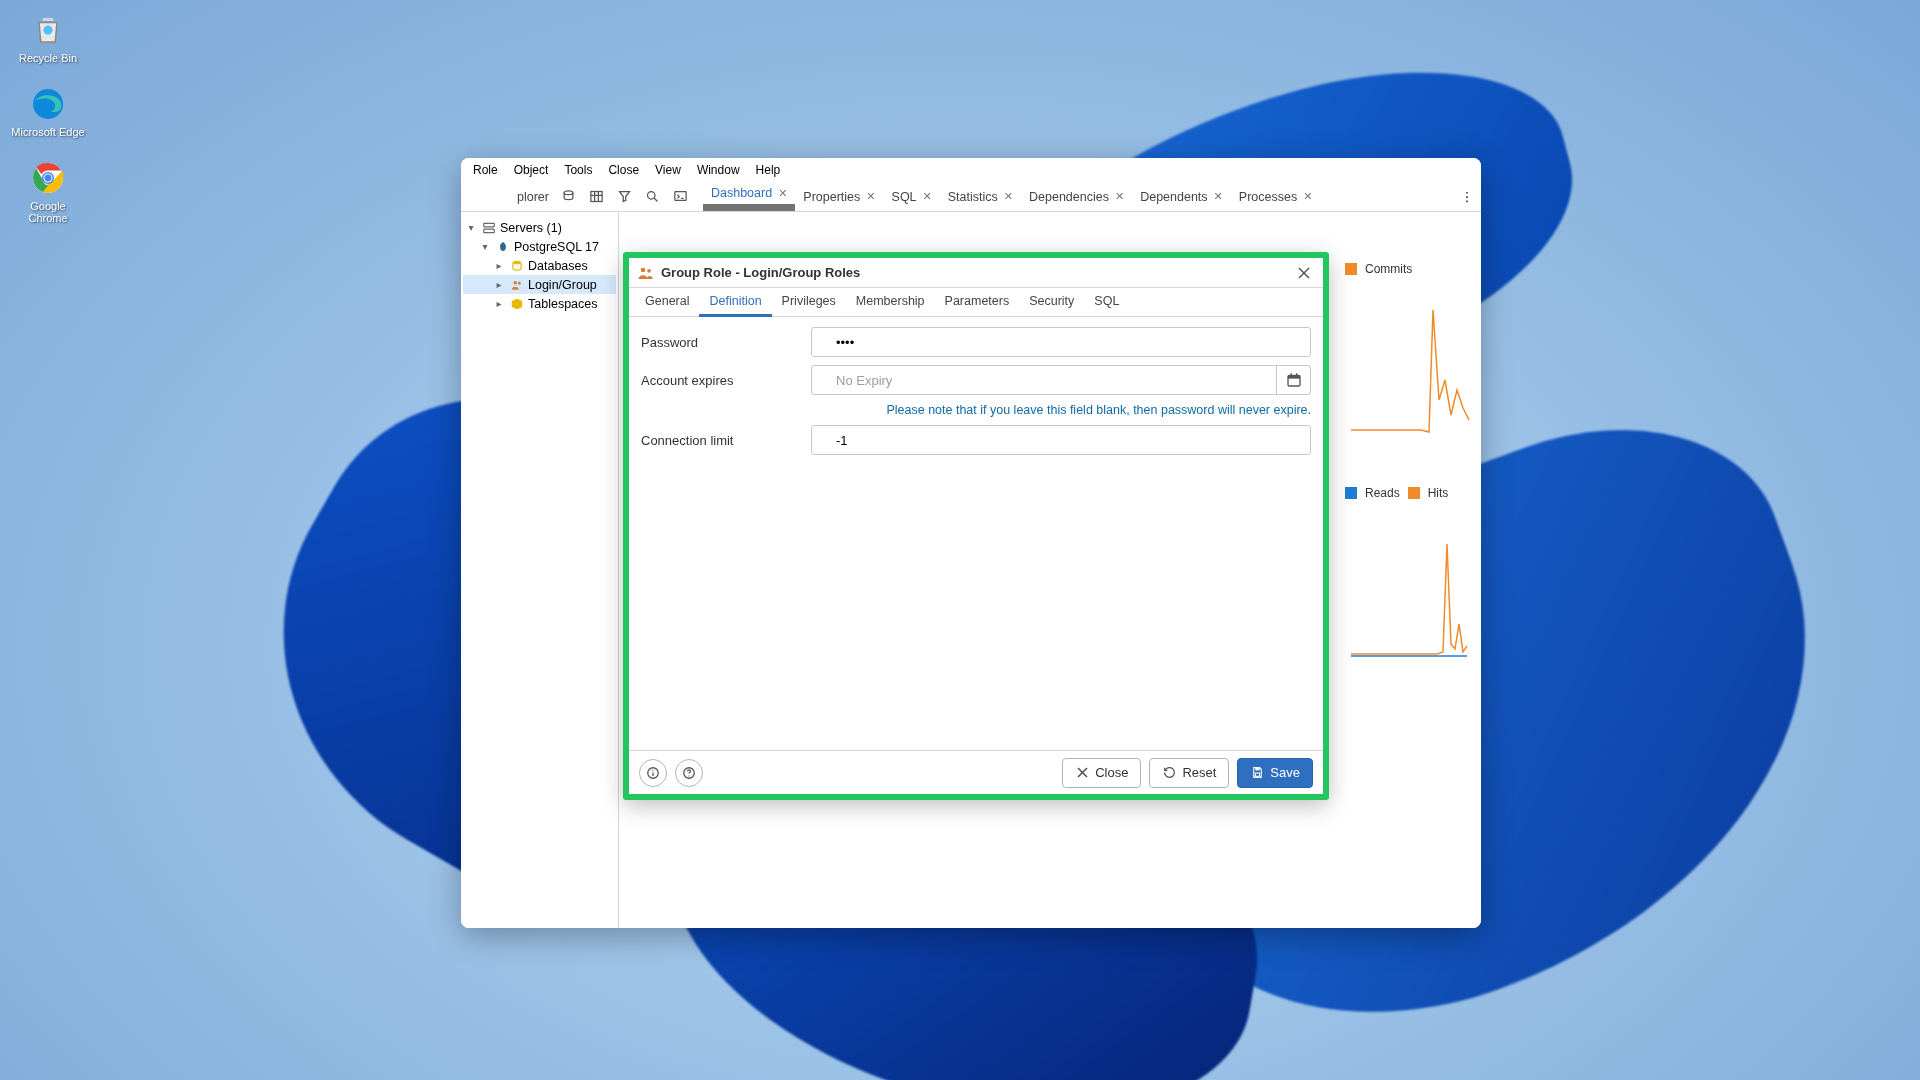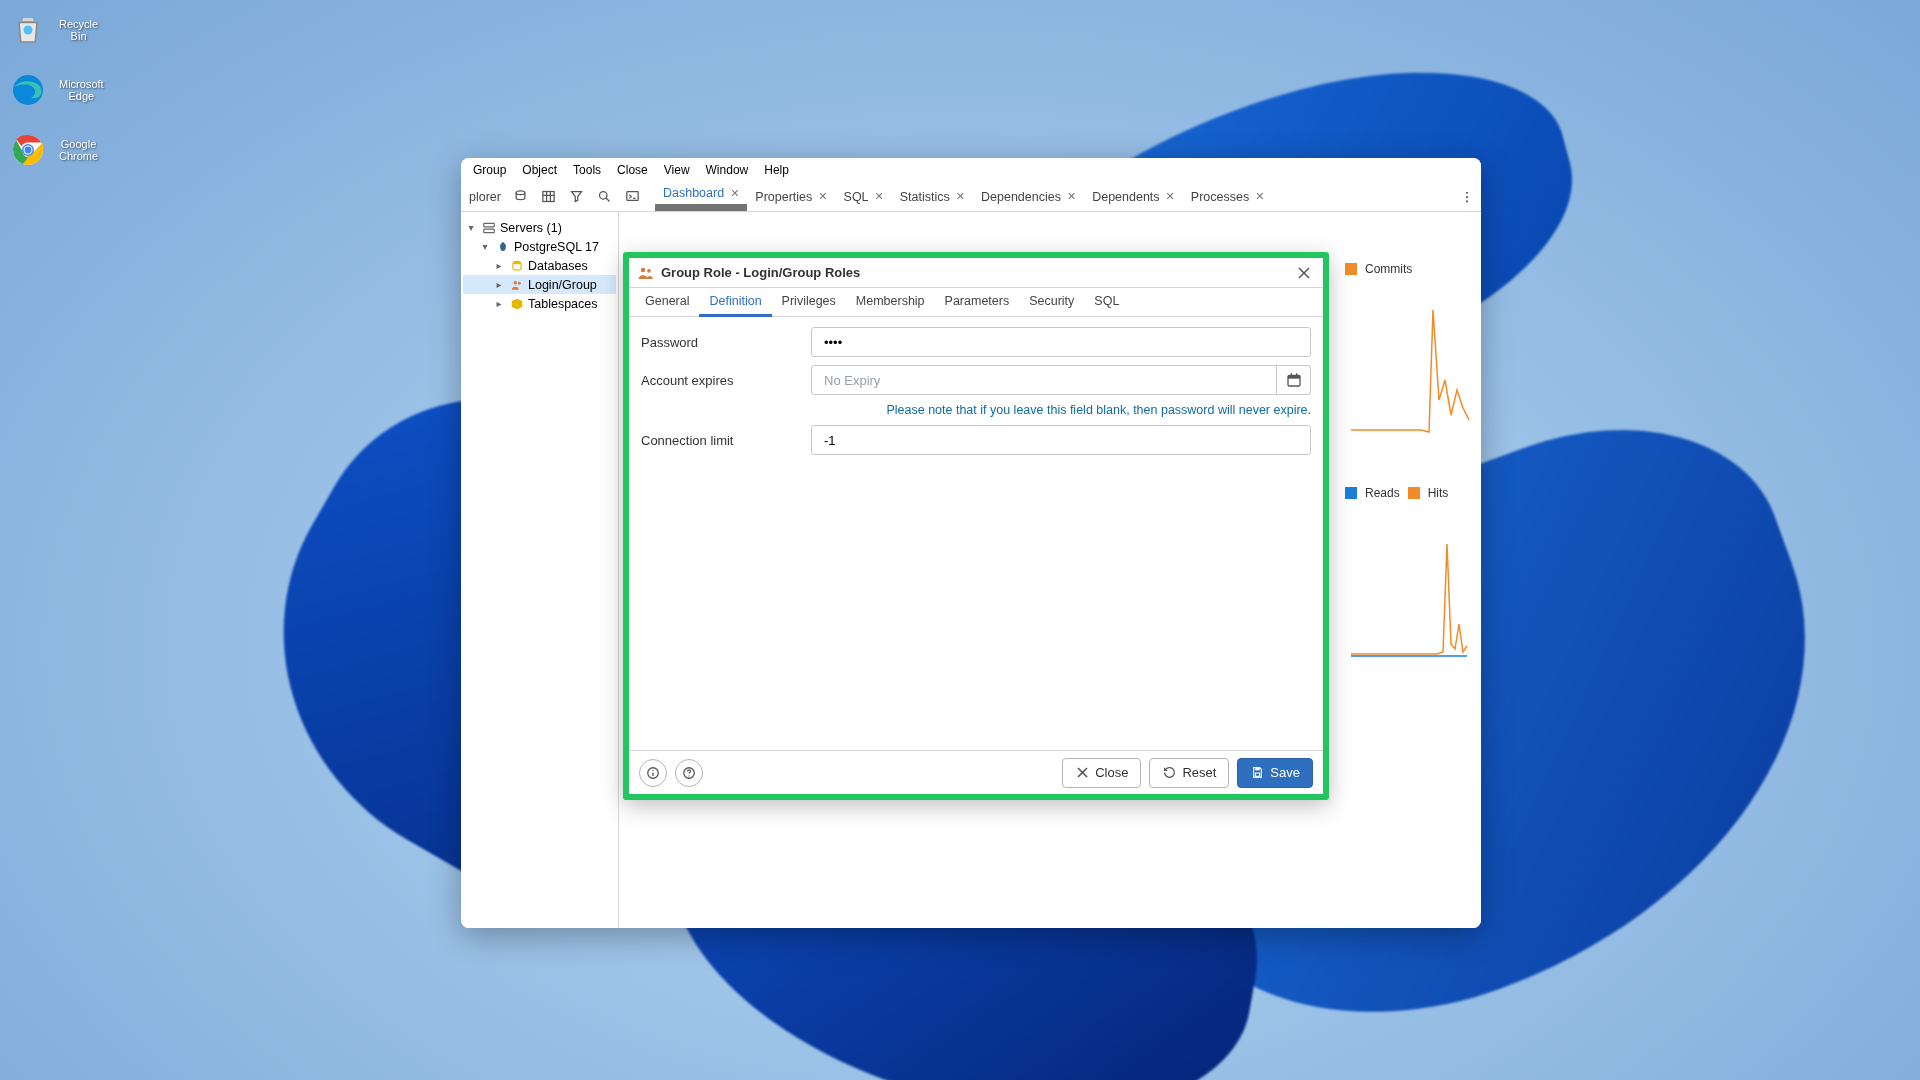--- a/index.html
+++ b/index.html
@@ -9,39 +9,39 @@
 .wallpaper { position: absolute; inset: 0; background: radial-gradient(ellipse at 50% 60%, #c8dff5 0%, #9ec4e8 40%, #7ba8d8 100%); }
 .bloom { position: absolute; left: 280px; top: 100px; width: 1400px; height: 900px; }
 .petal { position: absolute; background: linear-gradient(135deg, #0066dd, #0033aa); border-radius: 50% 10% 50% 10%; filter: blur(1px); }
 .p1 { left: 700px; top: 0; width: 600px; height: 280px; transform: rotate(-15deg); background: linear-gradient(135deg, #1a6dd8, #0845b0); border-radius: 60% 40% 50% 30%; }
 .p2 { left: 0px; top: 320px; width: 480px; height: 450px; transform: rotate(30deg); background: linear-gradient(135deg, #0d52c8, #062d8a); border-radius: 40% 60% 30% 50%; }
 .p3 { left: 850px; top: 380px; width: 700px; height: 500px; transform: rotate(-20deg); background: linear-gradient(135deg, #1a6dd8, #0a3a9e); border-radius: 50% 30% 60% 40%; }
 .p4 { left: 380px; top: 650px; width: 600px; height: 350px; transform: rotate(10deg); background: linear-gradient(135deg, #0d52c8, #052275); border-radius: 30% 50% 40% 60%; }
 
 
 .desktop-icons { position: absolute; top: 10px; left: 10px; display: flex; flex-direction: column; gap: 20px; }
-.dicon { width: 76px; display: flex; flex-direction: row; align-items: center; gap: 13px; cursor: pointer; }
+.dicon { width: 76px; display: flex; flex-direction: column; align-items: center; gap: 2px; cursor: pointer; }
 .dicon-img { width: 40px; height: 40px; display: flex; align-items: center; justify-content: center; font-size: 32px; }
 .dicon-label { font-size: 11px; color: #fff; text-align: center; text-shadow: 1px 1px 2px rgba(0,0,0,.6); }
 
 
 .window { position: absolute; left: 461px; top: 158px; width: 1020px; height: 770px; background: #fff; border-radius: 8px; box-shadow: 0 8px 32px rgba(0,0,0,.3); overflow: hidden; display: flex; flex-direction: column; }
 .titlebar { height: 32px; display: flex; align-items: center; padding: 0 6px 0 12px; background: #fff; border-bottom: 1px solid #e5e5e5; }
 .title-icon { width: 16px; height: 16px; margin-right: 8px; }
 .title-text { font-size: 12px; color: #333; flex: 1; }
 .winbtn { width: 46px; height: 32px; display: flex; align-items: center; justify-content: center; color: #333; cursor: pointer; }
 
 
 .menubar { height: 24px; display: flex; align-items: center; padding: 0 4px; font-size: 12px; background: #fff; }
 .menu-item { padding: 2px 8px; cursor: pointer; }
 
 
 .tool-row { height: 30px; display: flex; align-items: center; border-bottom: 1px solid #d5d5d5; background: #fff; font-size: 12.5px; }
 .toolbar-left { display: flex; align-items: center; padding: 0 2px; }
-.tool-label { padding: 0 6px; color: #444; }
+.tool-label { padding: 0 6px; color: #444; margin-left: 48px; }
 .tool-btn { width: 28px; height: 26px; display: flex; align-items: center; justify-content: center; cursor: pointer; color: #555; border-radius: 3px; }
 .main-tabs { display: flex; align-items: stretch; height: 100%; margin-left: 6px; flex: 1; overflow: hidden; }
 .main-tab { display: flex; align-items: center; padding: 0 8px; gap: 6px; cursor: pointer; color: #444; white-space: nowrap; }
 .main-tab.active { color: #2f6fbf; border-bottom: 7px solid #737373; }
 .tab-x { font-size: 11px; color: #777; cursor: pointer; }
 .kebab { width: 28px; display: flex; align-items: center; justify-content: center; cursor: pointer; }
 
 
 .workspace { flex: 1; display: flex; min-height: 0; }
 .tree { width: 158px; padding: 6px 2px; font-size: 12.5px; background: #fff; border-right: 1px solid #d5d5d5; overflow: hidden; }
@@ -61,21 +61,21 @@
 .dlg-header { height: 30px; display: flex; align-items: center; padding: 0 8px; border-bottom: 1px solid #d5d5d5; font-size: 13px; }
 .dlg-title { font-weight: 600; color: #333; flex: 1; }
 .dlg-header-icon { width: 18px; height: 18px; margin-right: 6px; }
 .dlg-x { width: 22px; height: 22px; display: flex; align-items: center; justify-content: center; cursor: pointer; color: #555; }
 .dlg-tabs { display: flex; padding: 0 6px; border-bottom: 1px solid #d5d5d5; font-size: 12.5px; }
 .dlg-tab { padding: 6px 10px; cursor: pointer; color: #444; }
 .dlg-tab.active { color: #2f6fbf; border-bottom: 3px solid #2f6fbf; margin-bottom: -1px; }
 .dlg-body { flex: 1; padding: 10px 12px; font-size: 13px; color: #333; }
 .form-row { display: flex; align-items: center; margin-bottom: 8px; gap: 10px; }
 .form-label { width: 160px; color: #333; }
-.form-input { flex: 1; height: 30px; border: 1px solid #c8c8c8; border-radius: 3px; padding: 0 12px; font-size: 13px; }
+.form-input { flex: 1; height: 30px; border: 1px solid #c8c8c8; border-radius: 3px; padding: 0 24px; font-size: 13px; }
 .form-hint { color: #106ba3; font-size: 12.5px; text-align: right; flex: 1; }
 .input-group { flex: 1; display: flex; }
 .input-group .form-input { flex: 1; border-radius: 3px 0 0 3px; }
 .input-addon { width: 34px; border: 1px solid #c8c8c8; border-left: none; border-radius: 0 3px 3px 0; display: flex; align-items: center; justify-content: center; cursor: pointer; color: #555; }
 .dlg-footer { height: 44px; border-top: 1px solid #d5d5d5; display: flex; align-items: center; padding: 0 10px; gap: 8px; }
 .dlg-footer .spacer { flex: 1; }
 .circ-btn { width: 28px; height: 28px; border: 1px solid #b5b5b5; border-radius: 50%; display: flex; align-items: center; justify-content: center; cursor: pointer; color: #555; }
 .btn { height: 30px; border: 1px solid #b5b5b5; background: #fff; border-radius: 4px; padding: 0 12px; display: flex; align-items: center; gap: 6px; cursor: pointer; font-size: 13px; color: #333; }
 .btn.primary { background: #2f6fbf; border-color: #2a63ab; color: #fff; }
 .btn-ico { width: 14px; height: 14px; display: inline-flex; align-items: center; justify-content: center; }
@@ -125,21 +125,21 @@
           <circle cx="12" cy="12" r="2.3" fill="#4285f4"></circle>
         </svg>
     </div>
     <div class="dicon-label">Google Chrome</div>
   </div>
 </div>
 
 <div class="window">
 
   <div class="menubar">
-    <span class="menu-item">Group</span>
+    <span class="menu-item">Role</span>
     <span class="menu-item">Object</span>
     <span class="menu-item">Tools</span>
     <span class="menu-item">Close</span>
     <span class="menu-item">View</span>
     <span class="menu-item">Window</span>
     <span class="menu-item">Help</span>
   </div>
 
   <div class="tool-row">
     <div class="toolbar-left">

